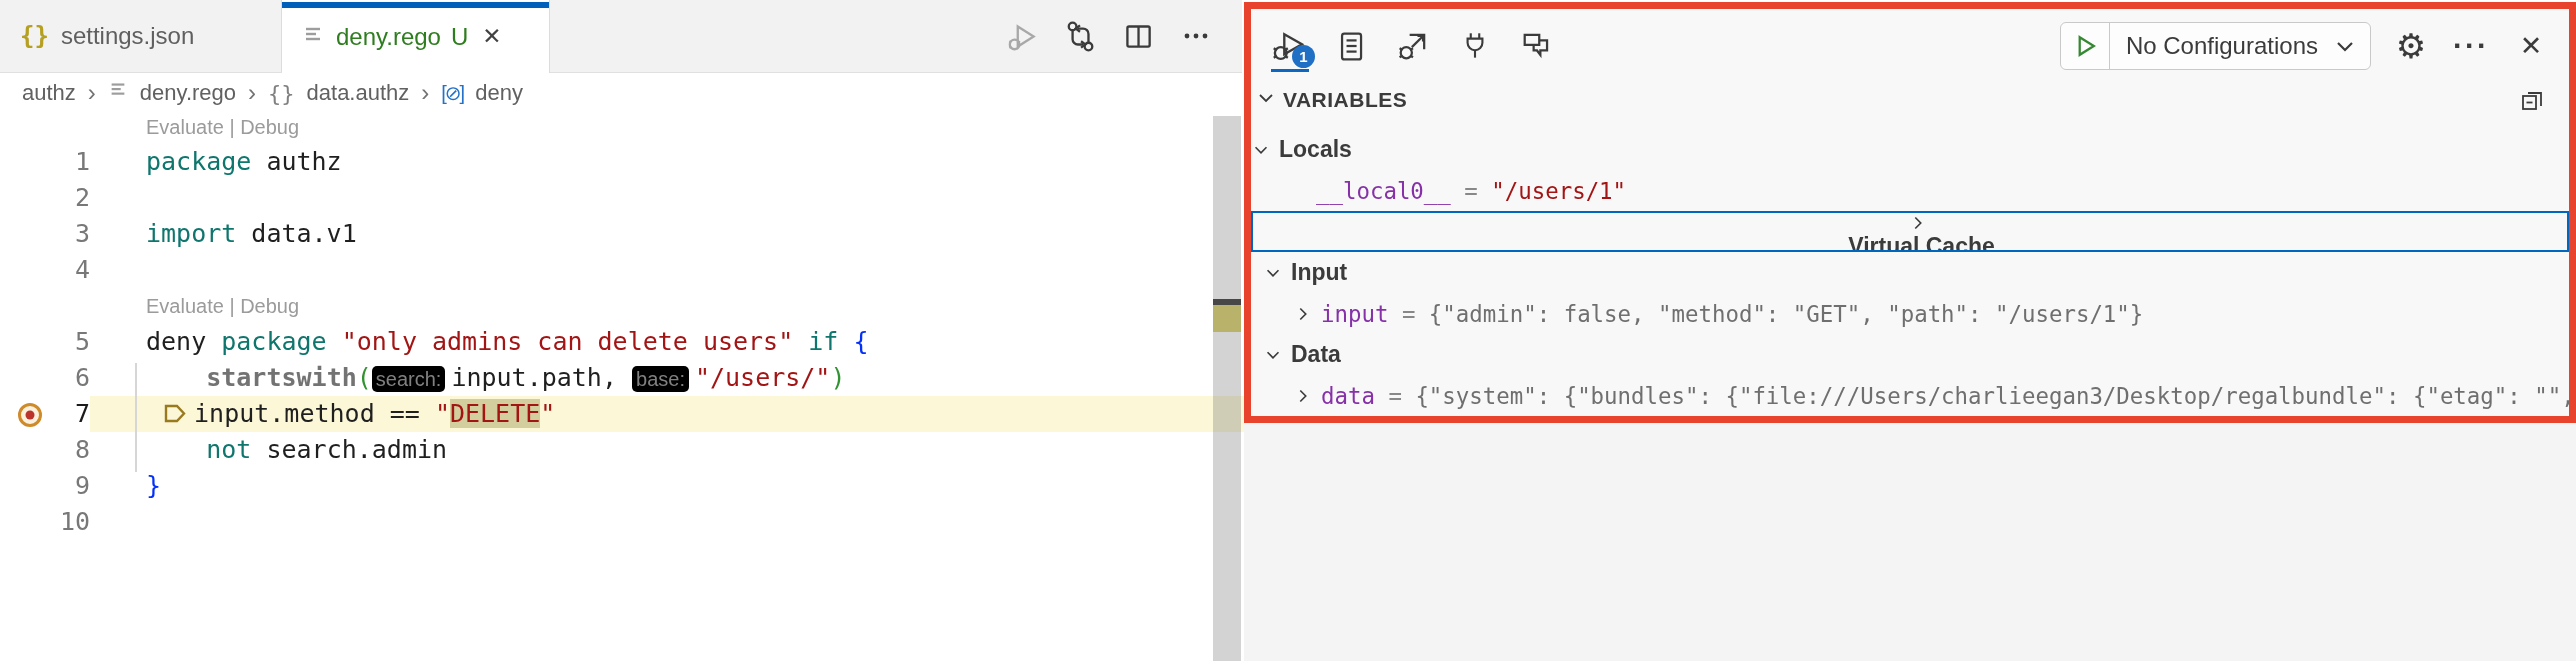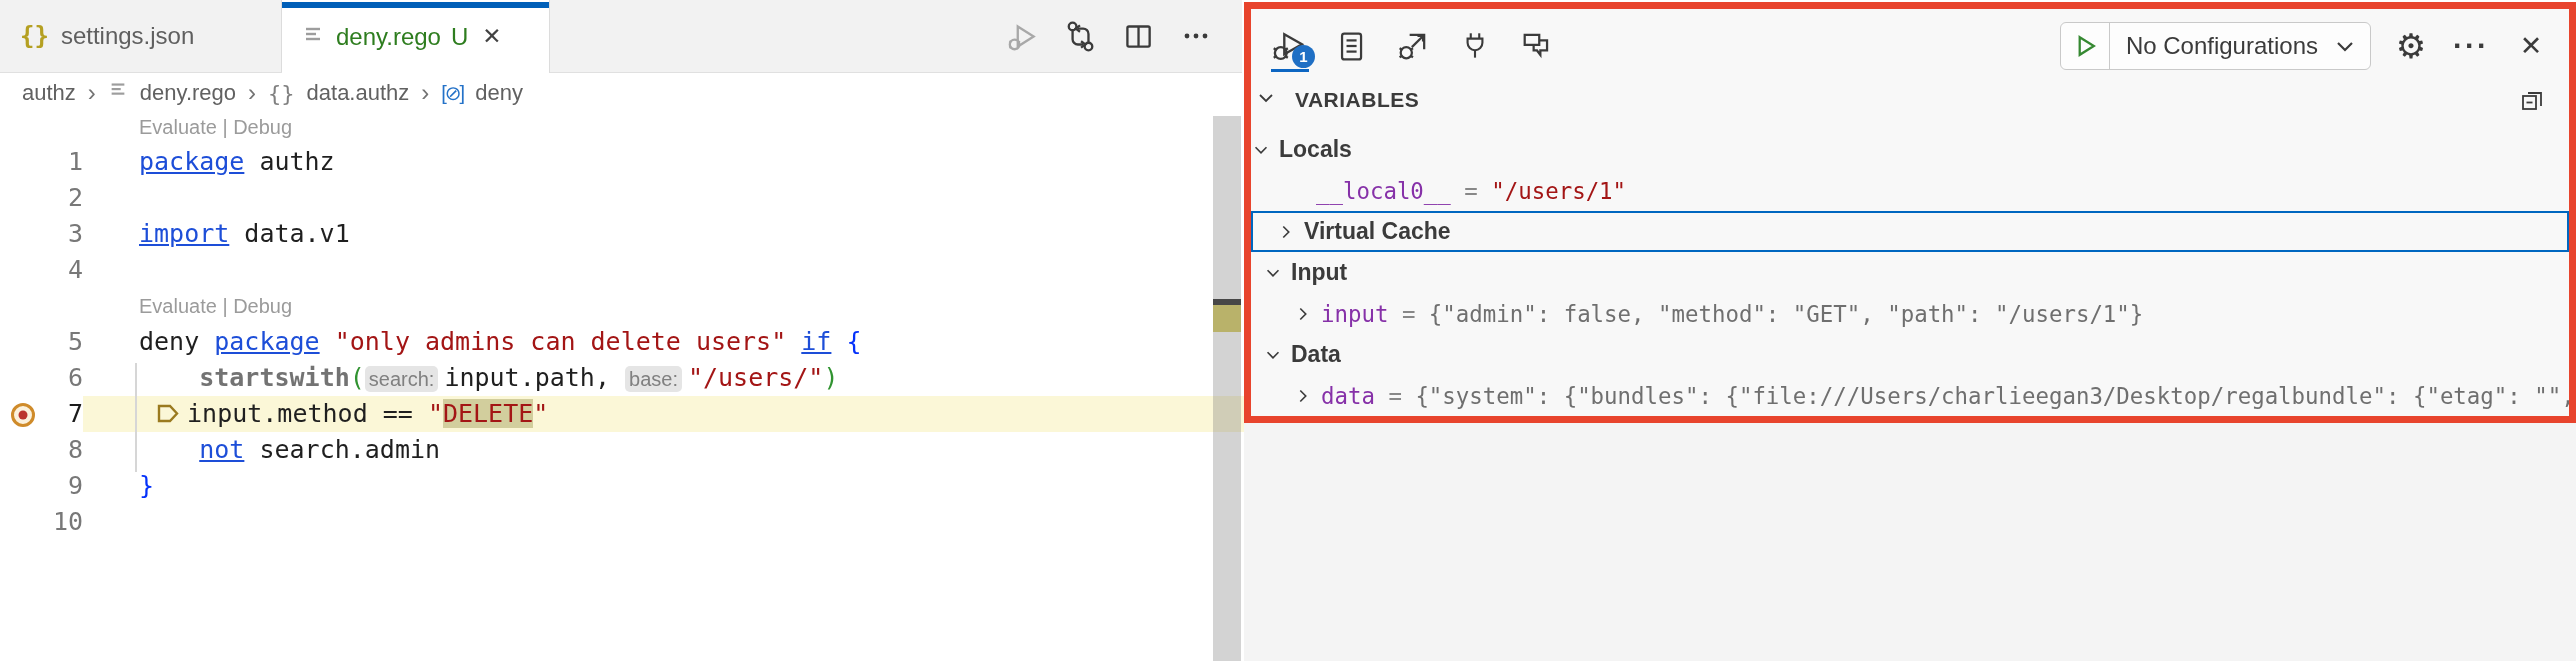--- a/index.html
+++ b/index.html
@@ -20,41 +20,41 @@
   .braces-icon{color:#b5a022;font-size:24px;font-weight:bold;font-family:"DejaVu Sans Mono",monospace;}
   .tab-toolbar{margin-left:auto;display:flex;align-items:center;gap:22px;padding-right:28px;}
   .tbtn{width:36px;height:36px;display:flex;align-items:center;justify-content:center;cursor:pointer;}
   
   .breadcrumb{position:absolute;left:0;top:73px;width:1242px;height:40px;background:#ffffff;
               display:flex;align-items:center;padding-left:22px;font-size:22px;color:#616161;gap:12px;}
   .bc-sep{color:#737373;font-size:24px;}
   .bc-sym{color:#2472c8;font-size:20px;letter-spacing:-2px;}
   .bc-item{cursor:pointer;white-space:nowrap;}
   
-  .code-area{position:absolute;left:5px;top:111px;width:994px;
+  .code-area{position:absolute;left:12px;top:111px;width:994px;
              font-family:"DejaVu Sans Mono",monospace;font-size:25px;}
   .code-row{position:relative;height:36px;line-height:36px;}
   .codelens-row1{position:relative;height:33px;line-height:33px;}
   .codelens-row2{position:relative;height:36px;line-height:36px;}
   .codelens-in{position:absolute;left:134px;font-family:"Liberation Sans","DejaVu Sans",sans-serif;
                font-size:20px;color:#9b9b9b;}
   .codelens-in .cl-link{cursor:pointer;}
   .gut-num{position:absolute;left:0;top:0;width:78px;text-align:right;color:#787878;}
   .gut-num.active{color:#1b1b1b;}
   .line-content{position:absolute;left:134px;top:0;white-space:pre;color:#1f1f1f;}
   .linehl{position:absolute;left:78px;top:0;height:100%;width:1164px;background:#fbf7d7;}
   .bp-icon{position:absolute;left:4px;top:5px;}
-  .tk-kw{color:#1d4ed8;text-decoration:underline;}
+  .tk-kw{color:#0f766e;}
   .tk-str{color:#a31515;}
   .tk-strhl{color:#a31515;background:#d2ce9d;}
   .tk-fn{color:#737373;font-weight:bold;}
   .tk-br1{color:#0431fa;}
   .tk-br2{color:#319331;}
   .tk-pl{color:#1f1f1f;}
-  .tk-hint{color:#808080;background:#e5e5e5;border-radius:5px;font-size:20px;
+  .tk-hint{color:#808080;background:#000000;border-radius:5px;font-size:20px;
            font-family:"Liberation Sans","DejaVu Sans",sans-serif;padding:2px 4px;margin-right:6px;}
   .inline-pent{display:inline-block;vertical-align:-5px;margin:0 6px 0 0;}
   .indent-guide{position:absolute;left:135px;top:363px;width:2px;height:109px;background:#d6d6d6;}
   .vscrollbar{position:absolute;left:1213px;top:116px;width:28px;height:546px;
               background:rgba(110,110,110,0.30);cursor:pointer;}
   .deco-dark{position:absolute;left:0;top:183px;width:100%;height:6px;background:#474747;}
   .deco-olive{position:absolute;left:0;top:189px;width:100%;height:27px;background:#b9b26a;}
   
   .panel{position:absolute;left:1244px;top:2px;width:1332px;height:421px;box-sizing:border-box;
          border:7px solid #e8442d;background:#f8f8f8;overflow:hidden;}
@@ -72,21 +72,21 @@
   .config-play{width:48px;height:100%;display:flex;align-items:center;justify-content:center;
                border-right:1px solid #c9c9c9;cursor:pointer;}
   .config-label{padding:0 14px 0 16px;font-size:24px;color:#3b3b3b;white-space:nowrap;cursor:pointer;}
   .config-chevron{padding-right:12px;cursor:pointer;display:flex;align-items:center;}
   .pc-btn{display:flex;align-items:center;justify-content:center;width:40px;height:40px;cursor:pointer;
           color:#3b3b3b;}
   .gear-glyph{font-size:34px;line-height:34px;font-family:"DejaVu Sans",sans-serif;}
   .close-glyph{font-size:27px;}
   .dots-glyph{font-size:30px;font-weight:bold;letter-spacing:2px;color:#3b3b3b;}
   .vars-header{position:relative;height:46px;display:flex;align-items:center;padding-left:4px;}
-  .vars-title{font-size:21px;font-weight:bold;color:#3b3b3b;margin-left:18px;letter-spacing:0.5px;}
+  .vars-title{font-size:21px;font-weight:bold;color:#3b3b3b;margin-left:6px;letter-spacing:0.5px;}
   .collapse-btn{position:absolute;right:22px;top:8px;cursor:pointer;}
   .var-rows{padding-top:6px;}
   .vrow{position:relative;height:41px;display:flex;align-items:center;box-sizing:border-box;
         white-space:nowrap;overflow:hidden;cursor:pointer;}
   .vrow.focused{border:2.5px solid #0067c0;}
   .vrow .chev{display:flex;align-items:center;margin-right:8px;flex:0 0 auto;}
   .scope-label{font-size:23px;font-weight:bold;color:#3b3b3b;}
   .val-text{font-family:"DejaVu Sans Mono",monospace;font-size:22.4px;color:#6f6f6f;}
   .val-name{color:#8631a8;}
   .val-eq{color:#888888;}
@@ -326,21 +326,21 @@
           <span class="chev">
             <svg width="20" height="20" viewBox="0 0 22 22" fill="none" stroke="#3b3b3b" stroke-width="1.8">
               <polyline points="5,8 11,14 17,8"></polyline>
             </svg>
           </span>
           <span class="scope-label">Locals</span>
         </div>
         <div class="vrow" style="padding-left: 65px;">
           <span class="val-text"><span class="val-name">__local0__</span><span class="val-eq"> = </span><span class="val-red">"/users/1"</span></span>
         </div>
-        <div class="vrow focused" style="padding-left: 23px;">
+        <div class="vrow focused" style="padding-left: 23px; flex-direction: column;">
           <span class="chev">
             <svg width="20" height="20" viewBox="0 0 22 22" fill="none" stroke="#3b3b3b" stroke-width="1.8">
               <polyline points="8,5 14,11 8,17"></polyline>
             </svg>
           </span>
           <span class="scope-label">Virtual Cache</span>
         </div>
         <div class="vrow" style="padding-left: 12px;">
           <span class="chev">
             <svg width="20" height="20" viewBox="0 0 22 22" fill="none" stroke="#3b3b3b" stroke-width="1.8">

